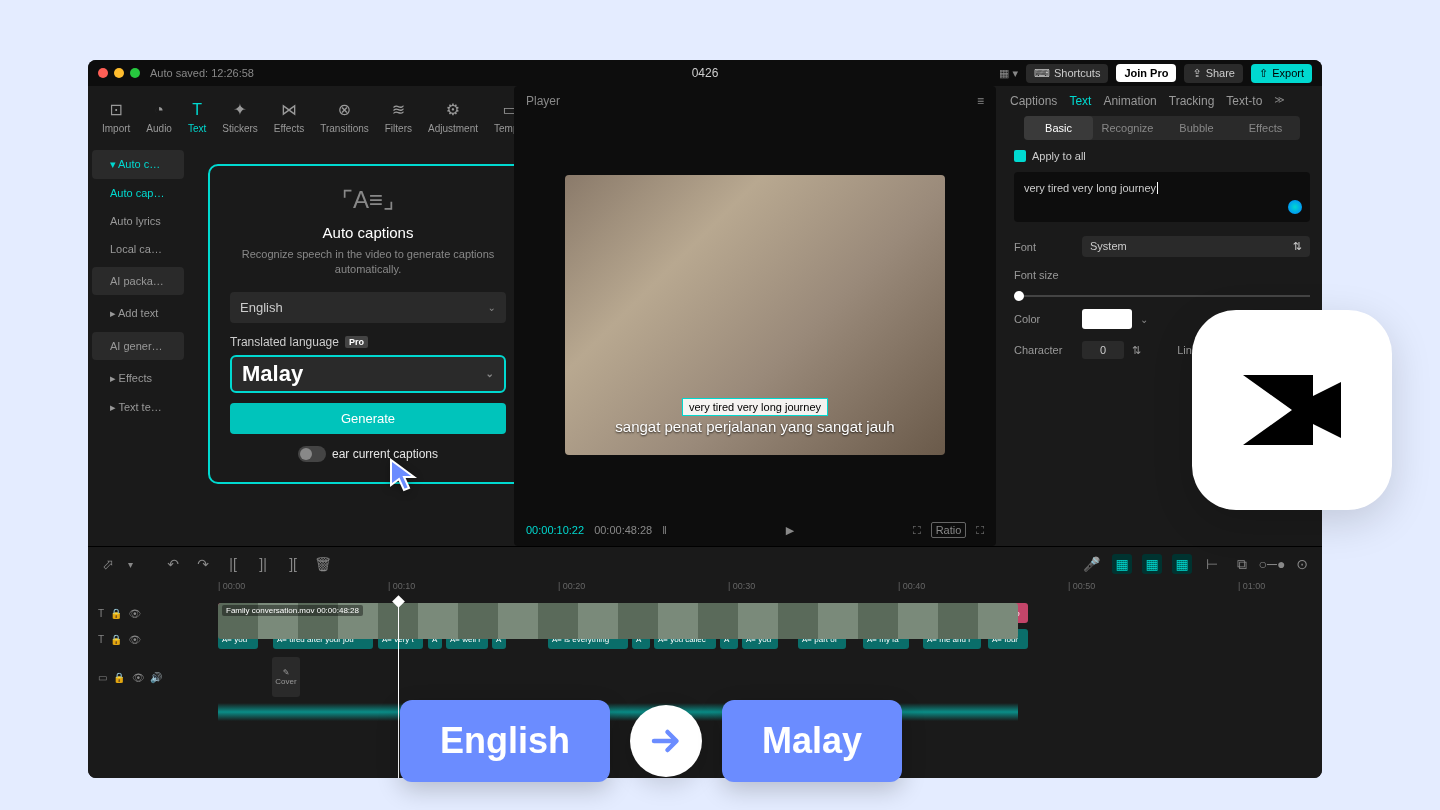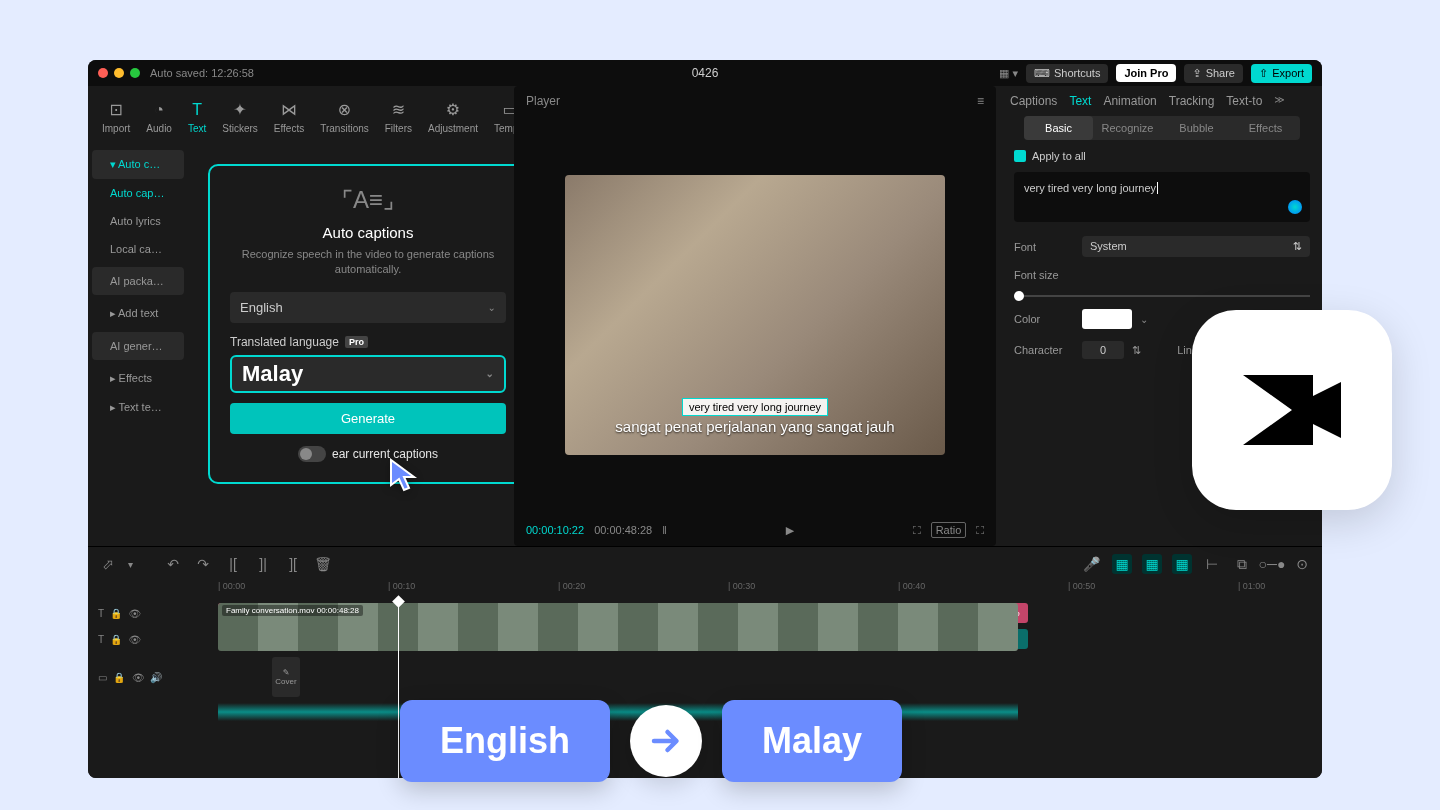--- a/index.html
+++ b/index.html
@@ -82,21 +82,21 @@
 .tl-ruler { height: 20px; display: flex; padding-left: 114px; color: #666; font-size: 9px; position: relative; }
 .tl-tick { position: absolute; }
 .tl-tracks { padding-left: 0; position: relative; }
 .tl-track-row { display: flex; height: 24px; margin-bottom: 2px; align-items: center; }
 .tl-track-head { width: 90px; display: flex; align-items: center; gap: 6px; padding-left: 10px; color: #888; font-size: 10px; }
 .tl-track-body { flex: 1; position: relative; height: 100%; }
 .clip { position: absolute; height: 20px; top: 2px; border-radius: 3px; font-size: 8px; color: #fff; padding: 0 4px; display: flex; align-items: center; overflow: hidden; white-space: nowrap; }
 .clip-pink { background: #c44569; }
 .clip-teal { background: #0a6e6a; }
 .video-track { height: 48px; }
-.video-clip { position: absolute; height: 48px; top: 2px; left: 130px; width: 800px; background: repeating-linear-gradient(90deg, #5a6a5a 0, #5a6a5a 40px, #7a8a7a 40px, #7a8a7a 80px); border-radius: 3px; }
+.video-clip { position: absolute; height: 36px; top: 2px; left: 130px; width: 800px; background: repeating-linear-gradient(90deg, #5a6a5a 0, #5a6a5a 40px, #7a8a7a 40px, #7a8a7a 80px); border-radius: 3px; }
 .video-clip-label { position: absolute; top: 2px; left: 4px; font-size: 8px; color: #fff; background: rgba(0,0,0,0.4); padding: 1px 4px; border-radius: 2px; }
 .audio-wave { position: absolute; bottom: 0; left: 130px; width: 800px; height: 18px; background: linear-gradient(180deg, transparent, #00d9d0 50%, transparent); opacity: 0.6; }
 .cover-btn { width: 28px; height: 40px; background: #2a2a2a; border-radius: 3px; display: flex; flex-direction: column; align-items: center; justify-content: center; color: #999; font-size: 8px; margin-left: 94px; }
 .playhead { position: absolute; left: 310px; top: 0; width: 1px; height: 180px; background: #fff; z-index: 10; }
 .playhead::before { content: ''; position: absolute; top: -4px; left: -4px; width: 9px; height: 9px; background: #fff; transform: rotate(45deg); }
 
 .promo-overlay { position: absolute; bottom: 28px; left: 400px; display: flex; align-items: center; gap: 20px; z-index: 100; }
 .promo-card { background: #6b8cff; color: #fff; font-size: 36px; font-weight: 700; padding: 20px 40px; border-radius: 12px; box-shadow: 0 8px 24px rgba(0,0,0,0.2); }
 .promo-arrow { width: 72px; height: 72px; background: #fff; border-radius: 50%; display: flex; align-items: center; justify-content: center; box-shadow: 0 8px 24px rgba(0,0,0,0.15); }
 .promo-arrow svg { width: 36px; height: 36px; }

